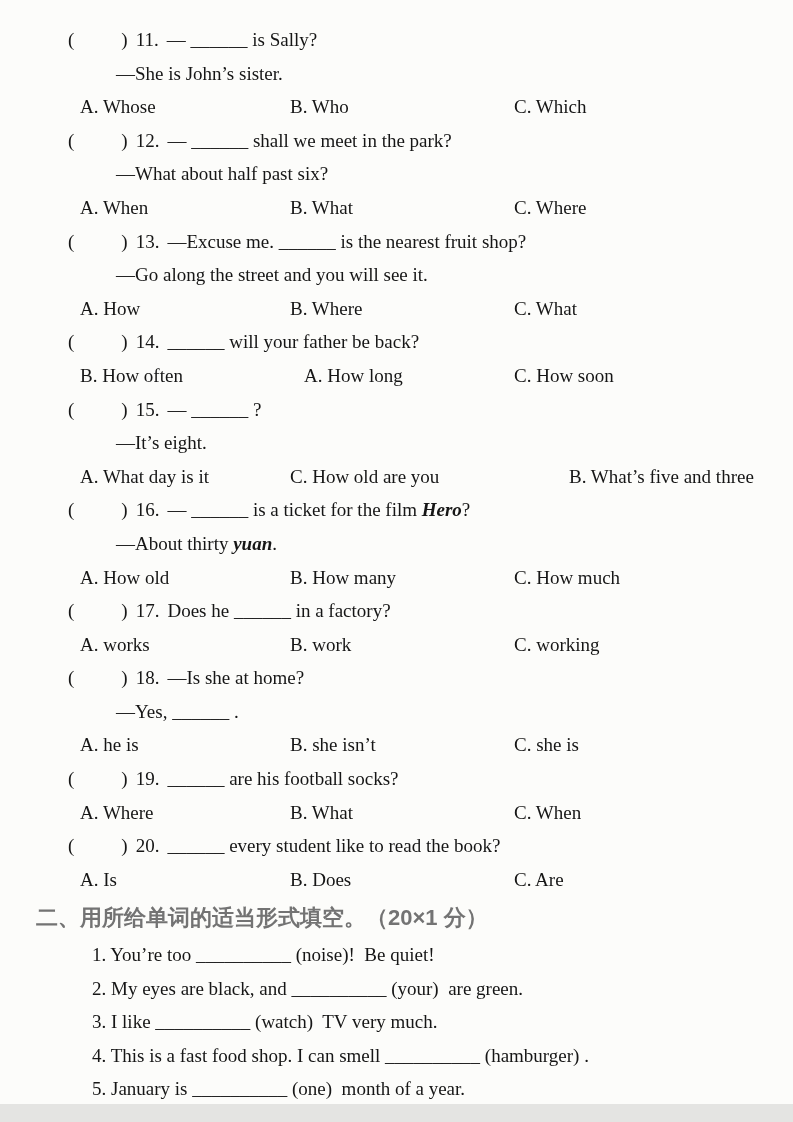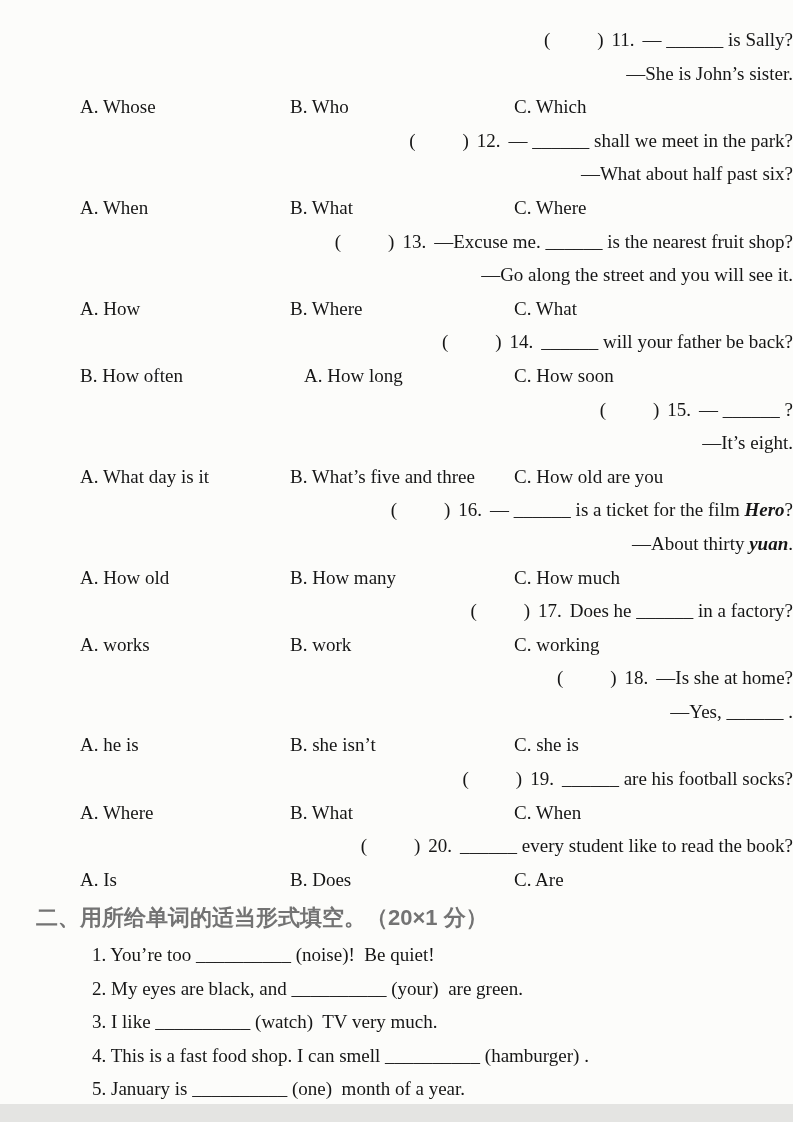--- a/index.html
+++ b/index.html
@@ -12,24 +12,23 @@
     overflow: hidden;
     background: #fcfcfa;
     font-family: "Liberation Serif", serif;
     font-size: 19px;
     color: #161616;
   }
   .q-line {
     height: 33.6px;
     line-height: 33.6px;
     white-space: pre;
-    text-align: right;
   }
   .first-line { padding-left: 68px; }
-  .cont-line  { padding-left: 84px; }
+  .cont-line  { padding-left: 116px; }
   .paren { white-space: pre; letter-spacing: 1px; }
   .q-num { margin-left: 7px; margin-right: 8px; }
   .options {
     display: flex;
     padding-left: 80px;
     height: 33.6px;
     line-height: 33.6px;
     white-space: pre;
   }
   .opt-a { width: 210px; }
@@ -89,21 +88,21 @@
         <div class="q-line cont-line"><span>—Go along the street and you will see it.</span></div>
         <div class="options"><span class="opt opt-a">A. How</span><span class="opt opt-b">B. Where</span><span class="opt opt-c">C. What</span></div>
       </div>
       <div class="question">
         <div class="q-line first-line"><span class="paren">(        )</span><span class="q-num">14.</span><span>______ will your father be back?</span></div>
         <div class="options"><span class="opt opt-b">B. How often</span><span class="opt opt-a">A. How long</span><span class="opt opt-c">C. How soon</span></div>
       </div>
       <div class="question">
         <div class="q-line first-line"><span class="paren">(        )</span><span class="q-num">15.</span><span>— ______ ?</span></div>
         <div class="q-line cont-line"><span>—It’s eight.</span></div>
-        <div class="options"><span class="opt opt-a">A. What day is it</span><span class="opt opt-b">B. What’s five and three</span><span class="opt opt-c">C. How old are you</span></div>
+        <div class="options"><span class="opt opt-a">A. What day is it</span><span class="opt opt-c">C. How old are you</span><span class="opt opt-b">B. What’s five and three</span></div>
       </div>
       <div class="question">
         <div class="q-line first-line"><span class="paren">(        )</span><span class="q-num">16.</span><span>— ______ is a ticket for the film </span><span class="ital">Hero</span><span>?</span></div>
         <div class="q-line cont-line"><span>—About thirty </span><span class="ital">yuan</span><span>.</span></div>
         <div class="options"><span class="opt opt-a">A. How old</span><span class="opt opt-b">B. How many</span><span class="opt opt-c">C. How much</span></div>
       </div>
       <div class="question">
         <div class="q-line first-line"><span class="paren">(        )</span><span class="q-num">17.</span><span>Does he ______ in a factory?</span></div>
         <div class="options"><span class="opt opt-a">A. works</span><span class="opt opt-b">B. work</span><span class="opt opt-c">C. working</span></div>
       </div>

